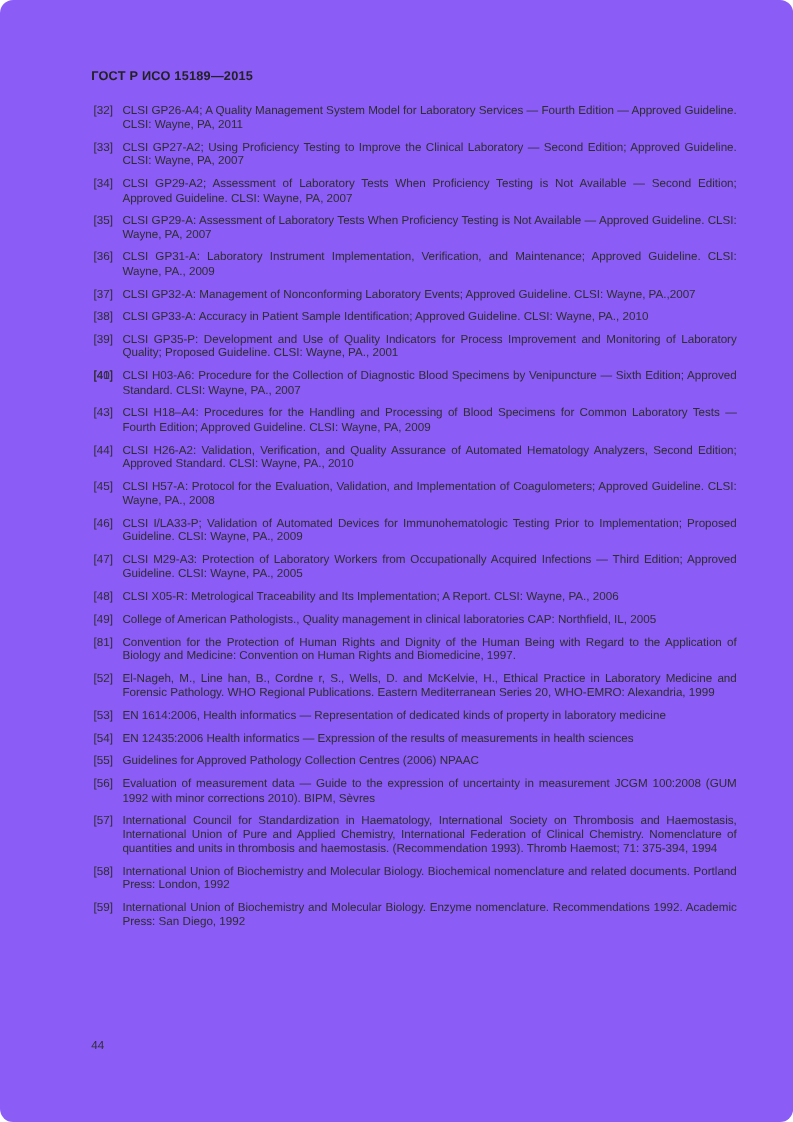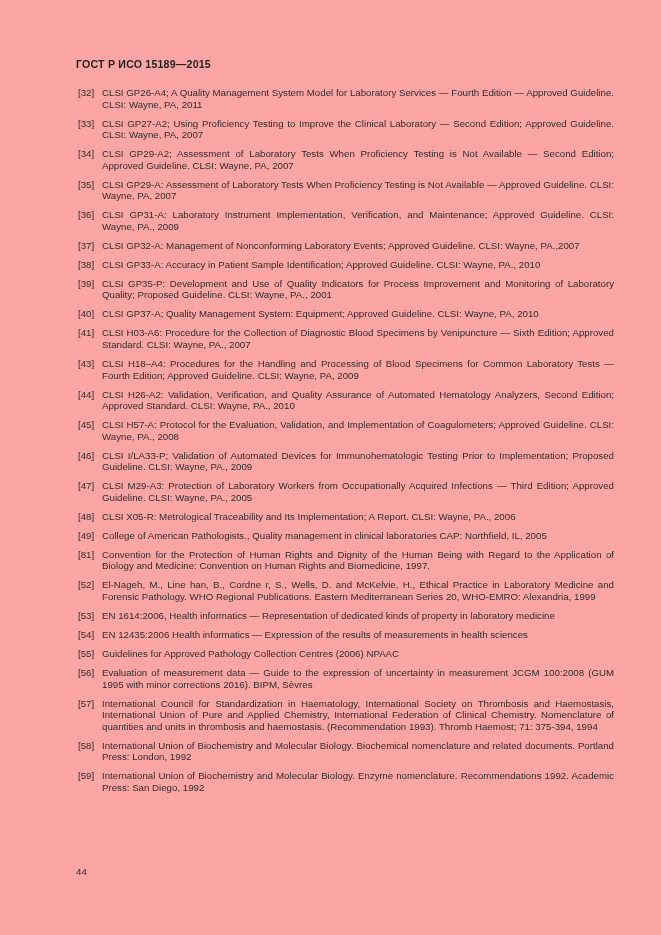--- a/index.html
+++ b/index.html
@@ -4,24 +4,25 @@
 <style>
   html, body {
     margin: 0;
     padding: 0;
     background: #ffffff;
   }
   .page {
     position: relative;
     width: 661px;
     height: 935px;
-    background: #fca5a5;
+    background: #8b5cf6;
     font-family: "Liberation Sans", sans-serif;
     color: #2e2e2e;
     overflow: hidden;
+    border-radius: 11px;
   }
   .doc-header {
     position: absolute;
     left: 76px;
     top: 58px;
     font-size: 10.6px;
     font-weight: bold;
     letter-spacing: 0.2px;
     color: #222222;
     white-space: nowrap;
@@ -65,34 +66,34 @@
 
   <div class="ref-list">
       <div class="ref-item"><span class="ref-num">[32]</span><span>CLSI GP26-A4; A Quality Management System Model for Laboratory Services — Fourth Edition — Approved Guideline. CLSI: Wayne, PA, 2011</span></div>
       <div class="ref-item"><span class="ref-num">[33]</span><span>CLSI GP27-A2; Using Proficiency Testing to Improve the Clinical Laboratory — Second Edition; Approved Guideline. CLSI: Wayne, PA, 2007</span></div>
       <div class="ref-item"><span class="ref-num">[34]</span><span>CLSI GP29-A2; Assessment of Laboratory Tests When Proficiency Testing is Not Available — Second Edition; Approved Guideline. CLSI: Wayne, PA, 2007</span></div>
       <div class="ref-item"><span class="ref-num">[35]</span><span>CLSI GP29-A: Assessment of Laboratory Tests When Proficiency Testing is Not Available — Approved Guideline. CLSI: Wayne, PA, 2007</span></div>
       <div class="ref-item"><span class="ref-num">[36]</span><span>CLSI GP31-A: Laboratory Instrument Implementation, Verification, and Maintenance; Approved Guideline. CLSI: Wayne, PA., 2009</span></div>
       <div class="ref-item"><span class="ref-num">[37]</span><span>CLSI GP32-A: Management of Nonconforming Laboratory Events; Approved Guideline. CLSI: Wayne, PA.,2007</span></div>
       <div class="ref-item"><span class="ref-num">[38]</span><span>CLSI GP33-A: Accuracy in Patient Sample Identification; Approved Guideline. CLSI: Wayne, PA., 2010</span></div>
       <div class="ref-item"><span class="ref-num">[39]</span><span>CLSI GP35-P: Development and Use of Quality Indicators for Process Improvement and Monitoring of Laboratory Quality; Proposed Guideline. CLSI: Wayne, PA., 2001</span></div>
-      <div class="ref-item"><span class="ref-num">[40]</span><span>CLSI GP37-A; Quality Management System: Equipment; Approved Guideline. CLSI: Wayne, PA, 2010</span></div>
+      <div class="ref-item"><span class="ref-num">[40]</span></div>
       <div class="ref-item"><span class="ref-num">[41]</span><span>CLSI H03-A6: Procedure for the Collection of Diagnostic Blood Specimens by Venipuncture — Sixth Edition; Approved Standard. CLSI: Wayne, PA., 2007</span></div>
       <div class="ref-item"><span class="ref-num">[43]</span><span>CLSI H18–A4: Procedures for the Handling and Processing of Blood Specimens for Common Laboratory Tests — Fourth Edition; Approved Guideline. CLSI: Wayne, PA, 2009</span></div>
       <div class="ref-item"><span class="ref-num">[44]</span><span>CLSI H26-A2: Validation, Verification, and Quality Assurance of Automated Hematology Analyzers, Second Edition; Approved Standard. CLSI: Wayne, PA., 2010</span></div>
       <div class="ref-item"><span class="ref-num">[45]</span><span>CLSI H57-A: Protocol for the Evaluation, Validation, and Implementation of Coagulometers; Approved Guideline. CLSI: Wayne, PA., 2008</span></div>
       <div class="ref-item"><span class="ref-num">[46]</span><span>CLSI I/LA33-P; Validation of Automated Devices for Immunohematologic Testing Prior to Implementation; Proposed Guideline. CLSI: Wayne, PA., 2009</span></div>
       <div class="ref-item"><span class="ref-num">[47]</span><span>CLSI M29-A3: Protection of Laboratory Workers from Occupationally Acquired Infections — Third Edition; Approved Guideline. CLSI: Wayne, PA., 2005</span></div>
       <div class="ref-item"><span class="ref-num">[48]</span><span>CLSI X05-R: Metrological Traceability and Its Implementation; A Report. CLSI: Wayne, PA., 2006</span></div>
       <div class="ref-item"><span class="ref-num">[49]</span><span>College of American Pathologists., Quality management in clinical laboratories CAP: Northfield, IL, 2005</span></div>
       <div class="ref-item"><span class="ref-num">[81]</span><span>Convention for the Protection of Human Rights and Dignity of the Human Being with Regard to the Application of Biology and Medicine: Convention on Human Rights and Biomedicine, 1997.</span></div>
       <div class="ref-item"><span class="ref-num">[52]</span><span>El-Nageh, M., Line han, B., Cordne r, S., Wells, D. and McKelvie, H., Ethical Practice in Laboratory Medicine and Forensic Pathology. WHO Regional Publications. Eastern Mediterranean Series 20, WHO-EMRO: Alexandria, 1999</span></div>
       <div class="ref-item"><span class="ref-num">[53]</span><span>EN 1614:2006, Health informatics — Representation of dedicated kinds of property in laboratory medicine</span></div>
       <div class="ref-item"><span class="ref-num">[54]</span><span>EN 12435:2006 Health informatics — Expression of the results of measurements in health sciences</span></div>
       <div class="ref-item"><span class="ref-num">[55]</span><span>Guidelines for Approved Pathology Collection Centres (2006) NPAAC</span></div>
-      <div class="ref-item"><span class="ref-num">[56]</span><span>Evaluation of measurement data — Guide to the expression of uncertainty in measurement JCGM 100:2008 (GUM 1995 with minor corrections 2016). BIPM, Sèvres</span></div>
+      <div class="ref-item"><span class="ref-num">[56]</span><span>Evaluation of measurement data — Guide to the expression of uncertainty in measurement JCGM 100:2008 (GUM 1992 with minor corrections 2010). BIPM, Sèvres</span></div>
       <div class="ref-item"><span class="ref-num">[57]</span><span>International Council for Standardization in Haematology, International Society on Thrombosis and Haemostasis, International Union of Pure and Applied Chemistry, International Federation of Clinical Chemistry. Nomenclature of quantities and units in thrombosis and haemostasis. (Recommendation 1993). Thromb Haemost; 71: 375-394, 1994</span></div>
       <div class="ref-item"><span class="ref-num">[58]</span><span>International Union of Biochemistry and Molecular Biology. Biochemical nomenclature and related documents. Portland Press: London, 1992</span></div>
       <div class="ref-item"><span class="ref-num">[59]</span><span>International Union of Biochemistry and Molecular Biology. Enzyme nomenclature. Recommendations 1992. Academic Press: San Diego, 1992</span></div>
     </div>
 
   <div class="page-number">44</div>
 </div>
 
 </body></html>

